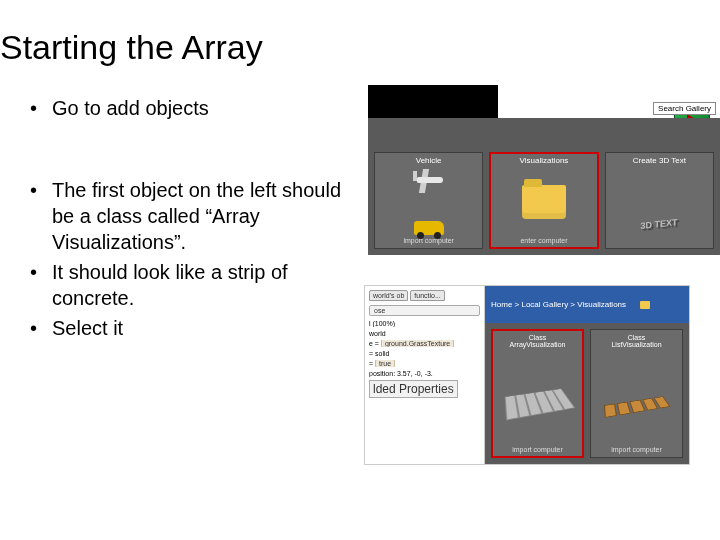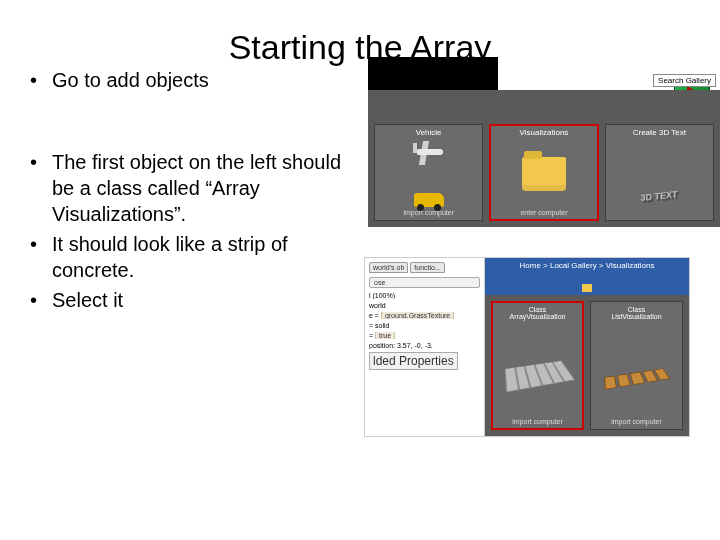--- a/index.html
+++ b/index.html
@@ -6,24 +6,25 @@
   body {
     width: 720px;
     height: 540px;
     background: #ffffff;
     font-family: Arial, Helvetica, sans-serif;
     color: #000;
     overflow: hidden;
     position: relative;
   }
   .title {
-    text-align: center;
+    text-align: left;
     font-size: 34px;
     font-weight: 400;
     margin-top: 28px;
+    margin-bottom: 28px;
   }
   .content {
     display: flex;
     flex-direction: row;
     padding: 0 28px 0 28px;
   }
   .left-col {
     width: 340px;
     flex-shrink: 0;
   }
@@ -189,21 +190,21 @@
   .kv { font-size:7px; white-space:nowrap; overflow:hidden; text-overflow:ellipsis; }
   .kv .k { color:#000; }
   .kv .v { background:#efe7d8; border:1px solid #cbbf9f; padding:0 3px; border-radius:2px; }
   .seldo { border:1px solid #aaa; background:#f2f2f2; font-size:12px; padding:1px 3px; width: fit-content; }
   .sb-right {
     flex:1;
     display:flex; flex-direction:column;
   }
   .crumb {
     background:#2f5ea8; color:#fff; font-size:8px;
-    padding:3px 6px; display:flex; align-items:center; gap:14px;flex-direction:column;
+    padding:14px 6px; display:flex; align-items:center; gap:14px;
   }
   .crumb .fld { width:10px; height:8px; background:#f2c94c; border-radius:1px; display:inline-block; }
   .cards {
     flex:1; background:#5a5a5a; display:flex; gap:6px; padding:6px;
   }
   .card {
     flex:1; background:#6b6b6b; border:1px solid #3d3d3d;
     display:flex; flex-direction:column; align-items:center; justify-content:space-between;
     padding:4px 2px;
   }

